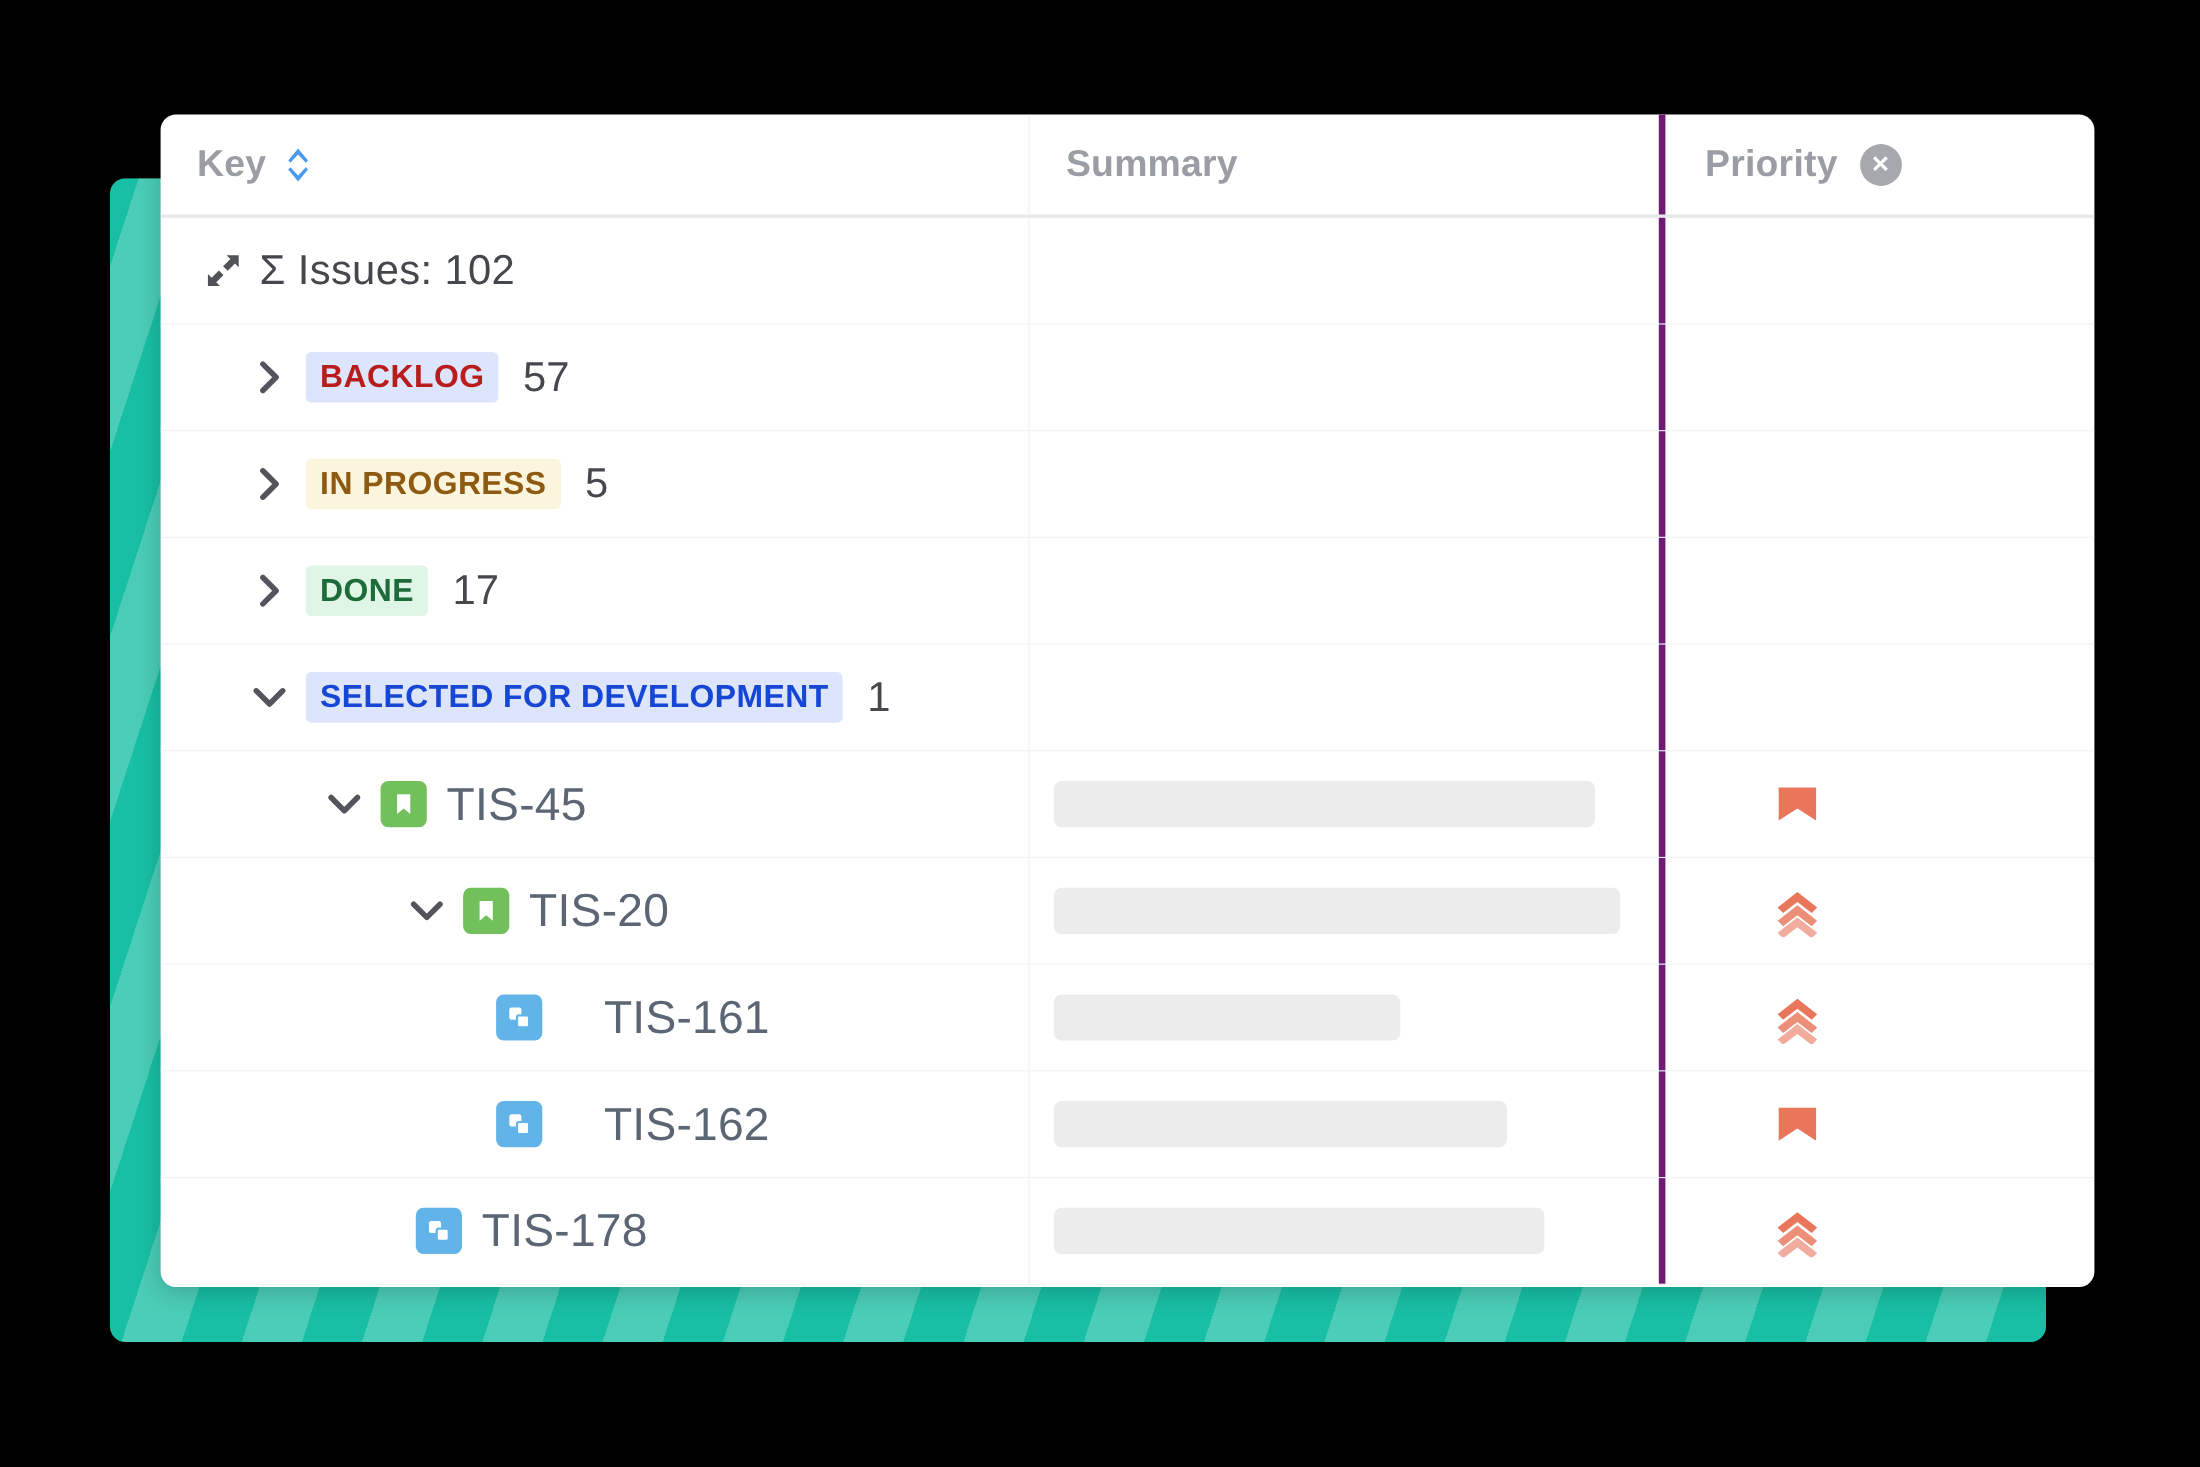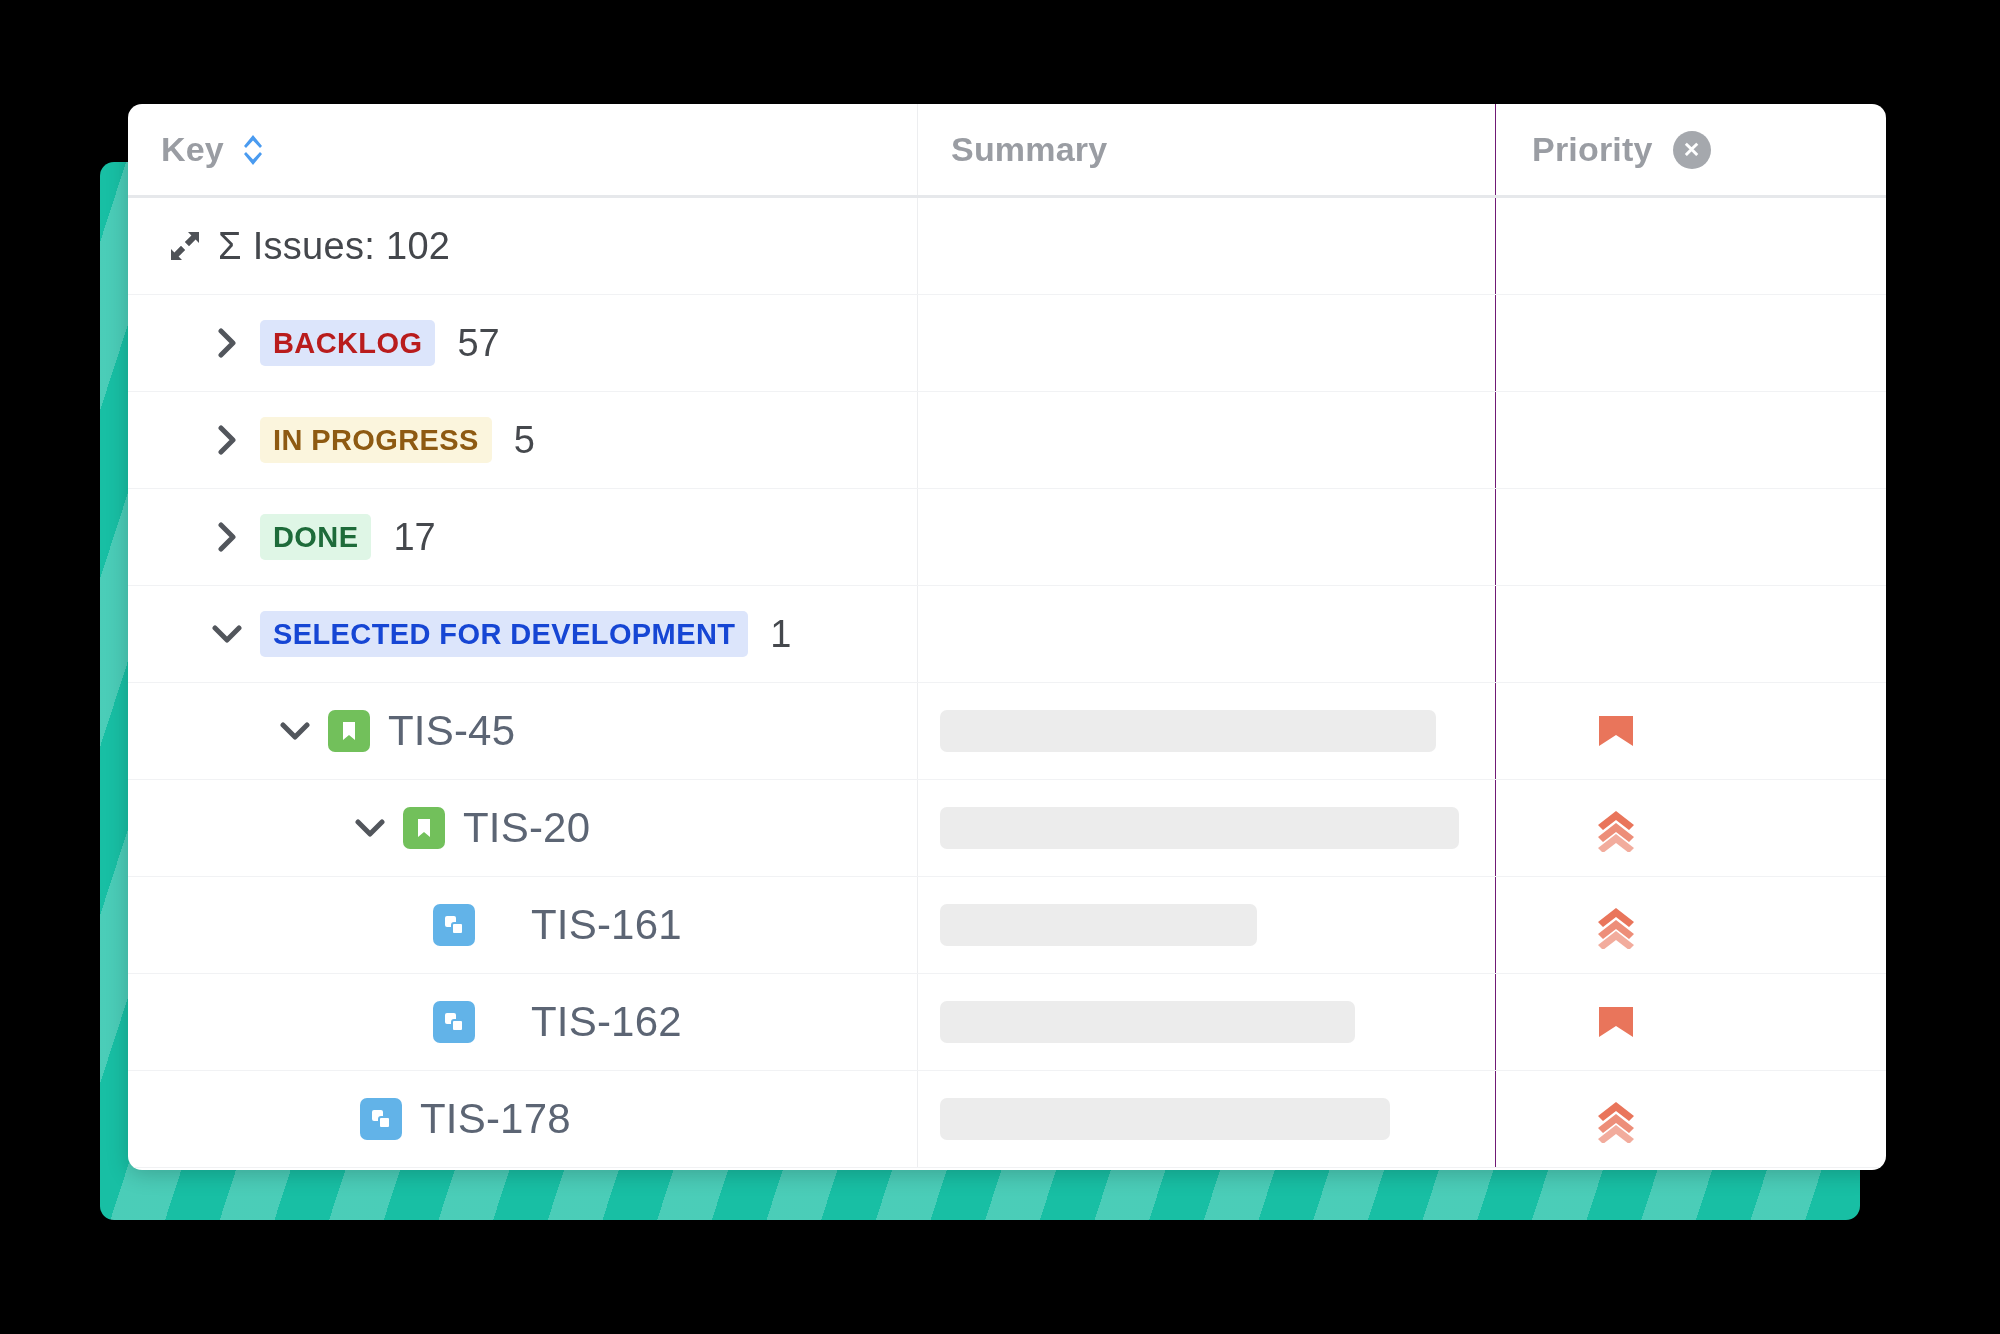--- a/index.html
+++ b/index.html
@@ -28,38 +28,38 @@
         rgba(255,255,255,0.00) 52px,
         rgba(255,255,255,0.22) 52px,
         rgba(255,255,255,0.22) 104px
     );
     overflow: hidden;
   }
 
   
   .card {
     position: absolute;
-    left: 128px;
+    left: 146px;
     top: 104px;
     width: 1758px;
     height: 1066px;
     background: #FFFFFF;
     border-radius: 14px;
     overflow: hidden;
     box-shadow: 0 4px 22px rgba(0,0,0,0.20);
   }
 
   
   .row {
     display: flex;
     width: 100%;
     border-bottom: 1px solid #F1F2F4;
   }
   .col-key     { width: 790px; flex: none; border-right: 1px solid #EDEEF0; position: relative; }
-  .col-summary { width: 578px; flex: none; border-right: 1px solid #701a75; position: relative; }
+  .col-summary { width: 578px; flex: none; border-right: 6px solid #701a75; position: relative; }
   .col-priority{ flex: 1; position: relative; }
 
   
   .header-row {
     height: 94px;
     border-bottom: 3px solid #E6E8EB;
   }
   .header-cell {
     display: flex;
     align-items: center;

